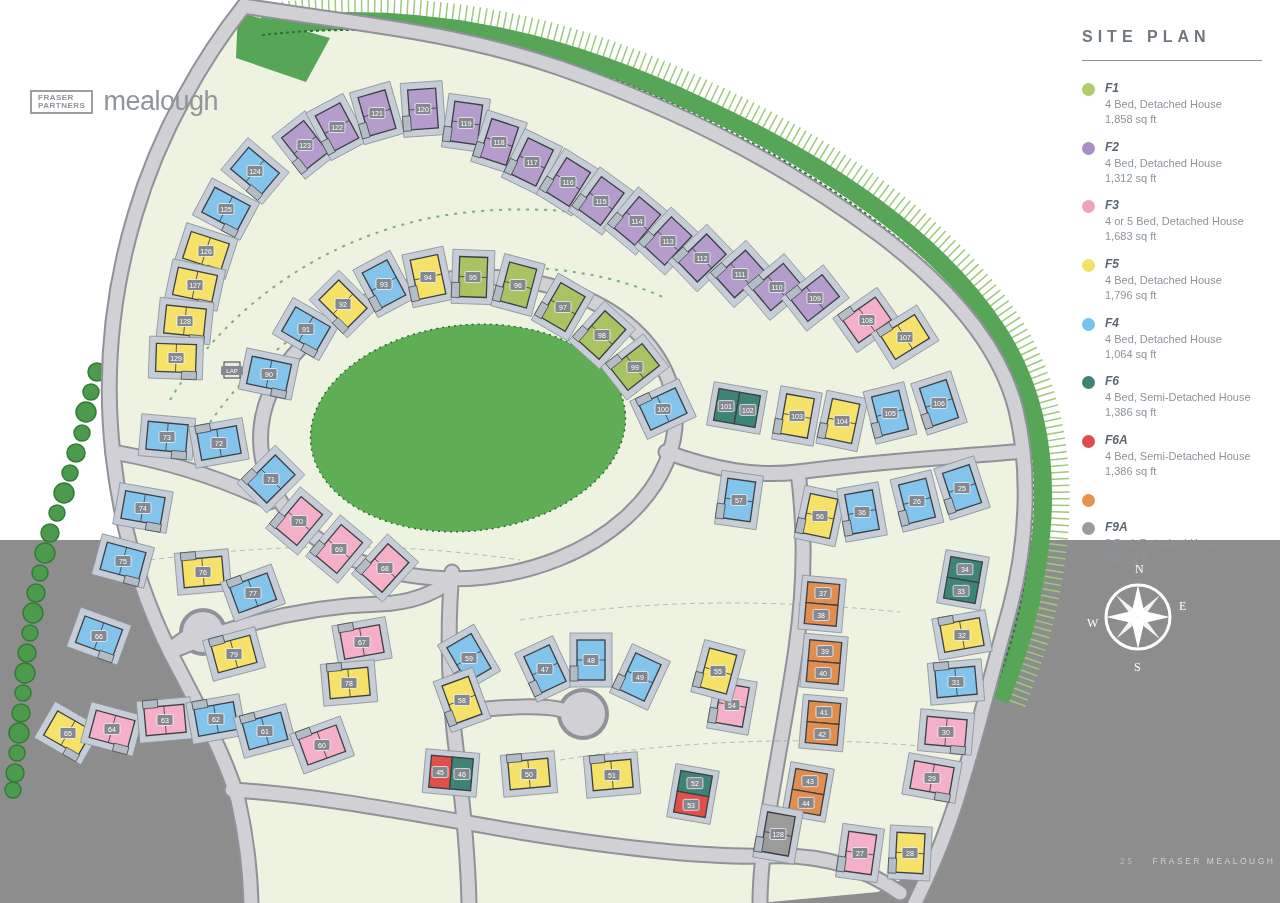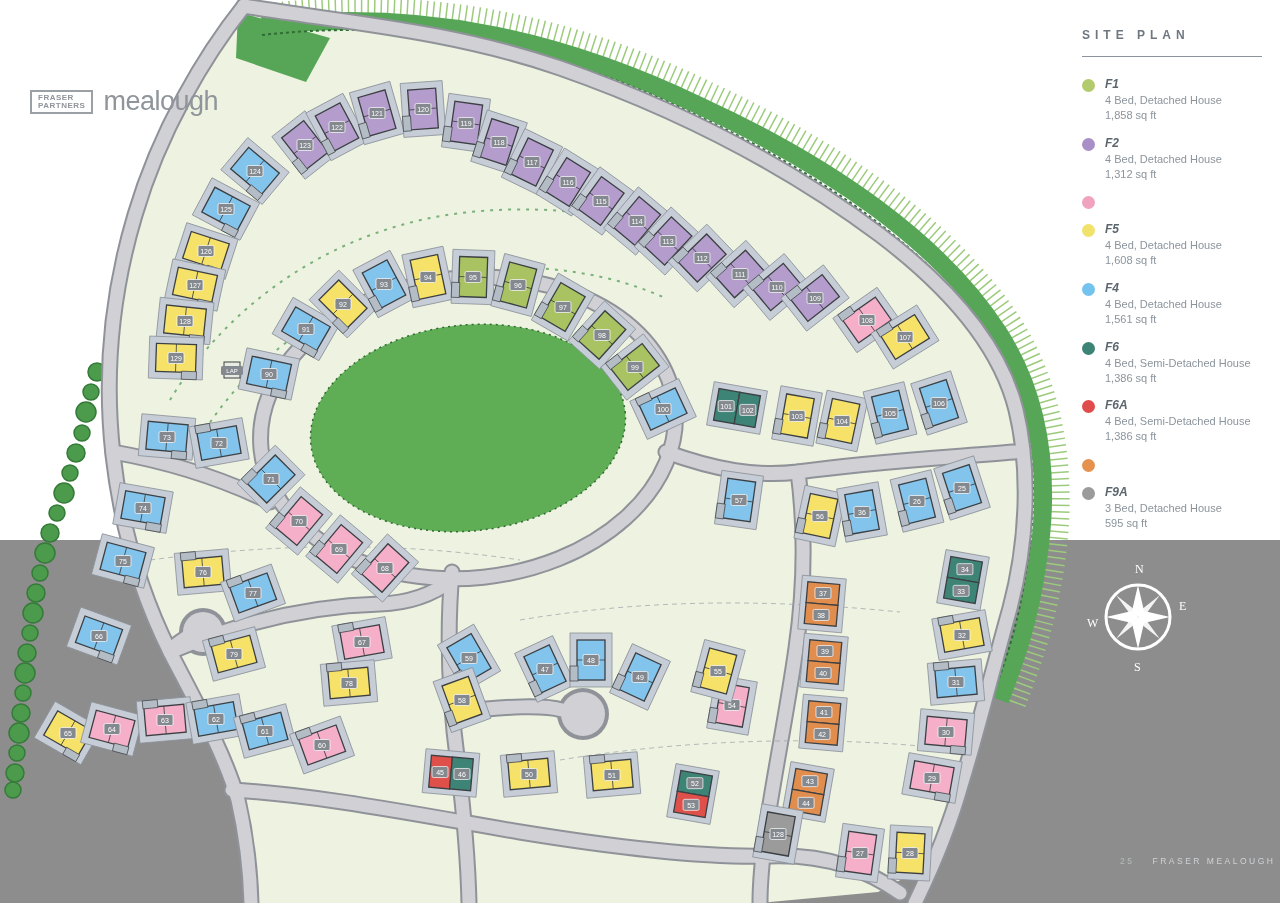--- a/index.html
+++ b/index.html
@@ -9,21 +9,21 @@
   svg{display:block;}
 
   
   .logo{position:absolute;left:30px;top:86px;display:flex;align-items:center;gap:10px;}
   .logo-box{border:2px solid #9aa0a4;padding:2px 6px;line-height:1;}
   .logo-box div{font-size:8px;font-weight:bold;color:#8f959a;letter-spacing:.5px;}
   .logo-word{font-size:27px;font-weight:normal;color:#8f959a;letter-spacing:-.5px;}
 
   
   .legend{position:absolute;left:1082px;top:28px;width:180px;}
-  .legend-title{font-size:12px;letter-spacing:5px;color:#6e7780;font-weight:bold;}
+  .legend-title{font-size:16px;letter-spacing:5px;color:#6e7780;font-weight:bold;}
   .legend-rule{border:none;border-top:1px solid #8b949c;margin:14px 0 20px 0;}
   .legend-item{display:flex;margin-bottom:13px;}
   .legend-dot{width:13px;height:13px;border-radius:50%;margin:2px 10px 0 0;flex:0 0 13px;}
   .legend-name{font-size:12px;font-weight:bold;color:#5c666f;margin-bottom:2px;font-style:italic;}
   .legend-desc,.legend-size{font-size:11px;color:#8b949c;line-height:1.35;}
 
   
   .compass{position:absolute;left:1083px;top:555px;width:110px;height:122px;}
   .compass text{fill:#ffffff;font-size:12px;font-family:"Liberation Serif",serif;}
 
@@ -1021,35 +1021,40 @@
         <div class="legend-item">
           <span class="legend-dot" style="background:#a98fc7"></span>
     <span>
       <div class="legend-name">F2</div>
       <div class="legend-desc">4 Bed, Detached House</div>
       <div class="legend-size">1,312 sq ft</div>
     </span>
         </div>
         <div class="legend-item">
           <span class="legend-dot" style="background:#f0a3bf"></span>
+    <span>
+      <div class="legend-name">F3</div>
+      <div class="legend-desc">4 or 5 Bed, Detached House</div>
+      <div class="legend-size">1,683 sq ft</div>
+    </span>
         </div>
         <div class="legend-item">
           <span class="legend-dot" style="background:#f0e26a"></span>
     <span>
       <div class="legend-name">F5</div>
       <div class="legend-desc">4 Bed, Detached House</div>
-      <div class="legend-size">1,608 sq ft</div>
+      <div class="legend-size">1,796 sq ft</div>
     </span>
         </div>
         <div class="legend-item">
           <span class="legend-dot" style="background:#74c2ee"></span>
     <span>
       <div class="legend-name">F4</div>
       <div class="legend-desc">4 Bed, Detached House</div>
-      <div class="legend-size">1,561 sq ft</div>
+      <div class="legend-size">1,064 sq ft</div>
     </span>
         </div>
         <div class="legend-item">
           <span class="legend-dot" style="background:#3d8376"></span>
     <span>
       <div class="legend-name">F6</div>
       <div class="legend-desc">4 Bed, Semi-Detached House</div>
       <div class="legend-size">1,386 sq ft</div>
     </span>
         </div>

